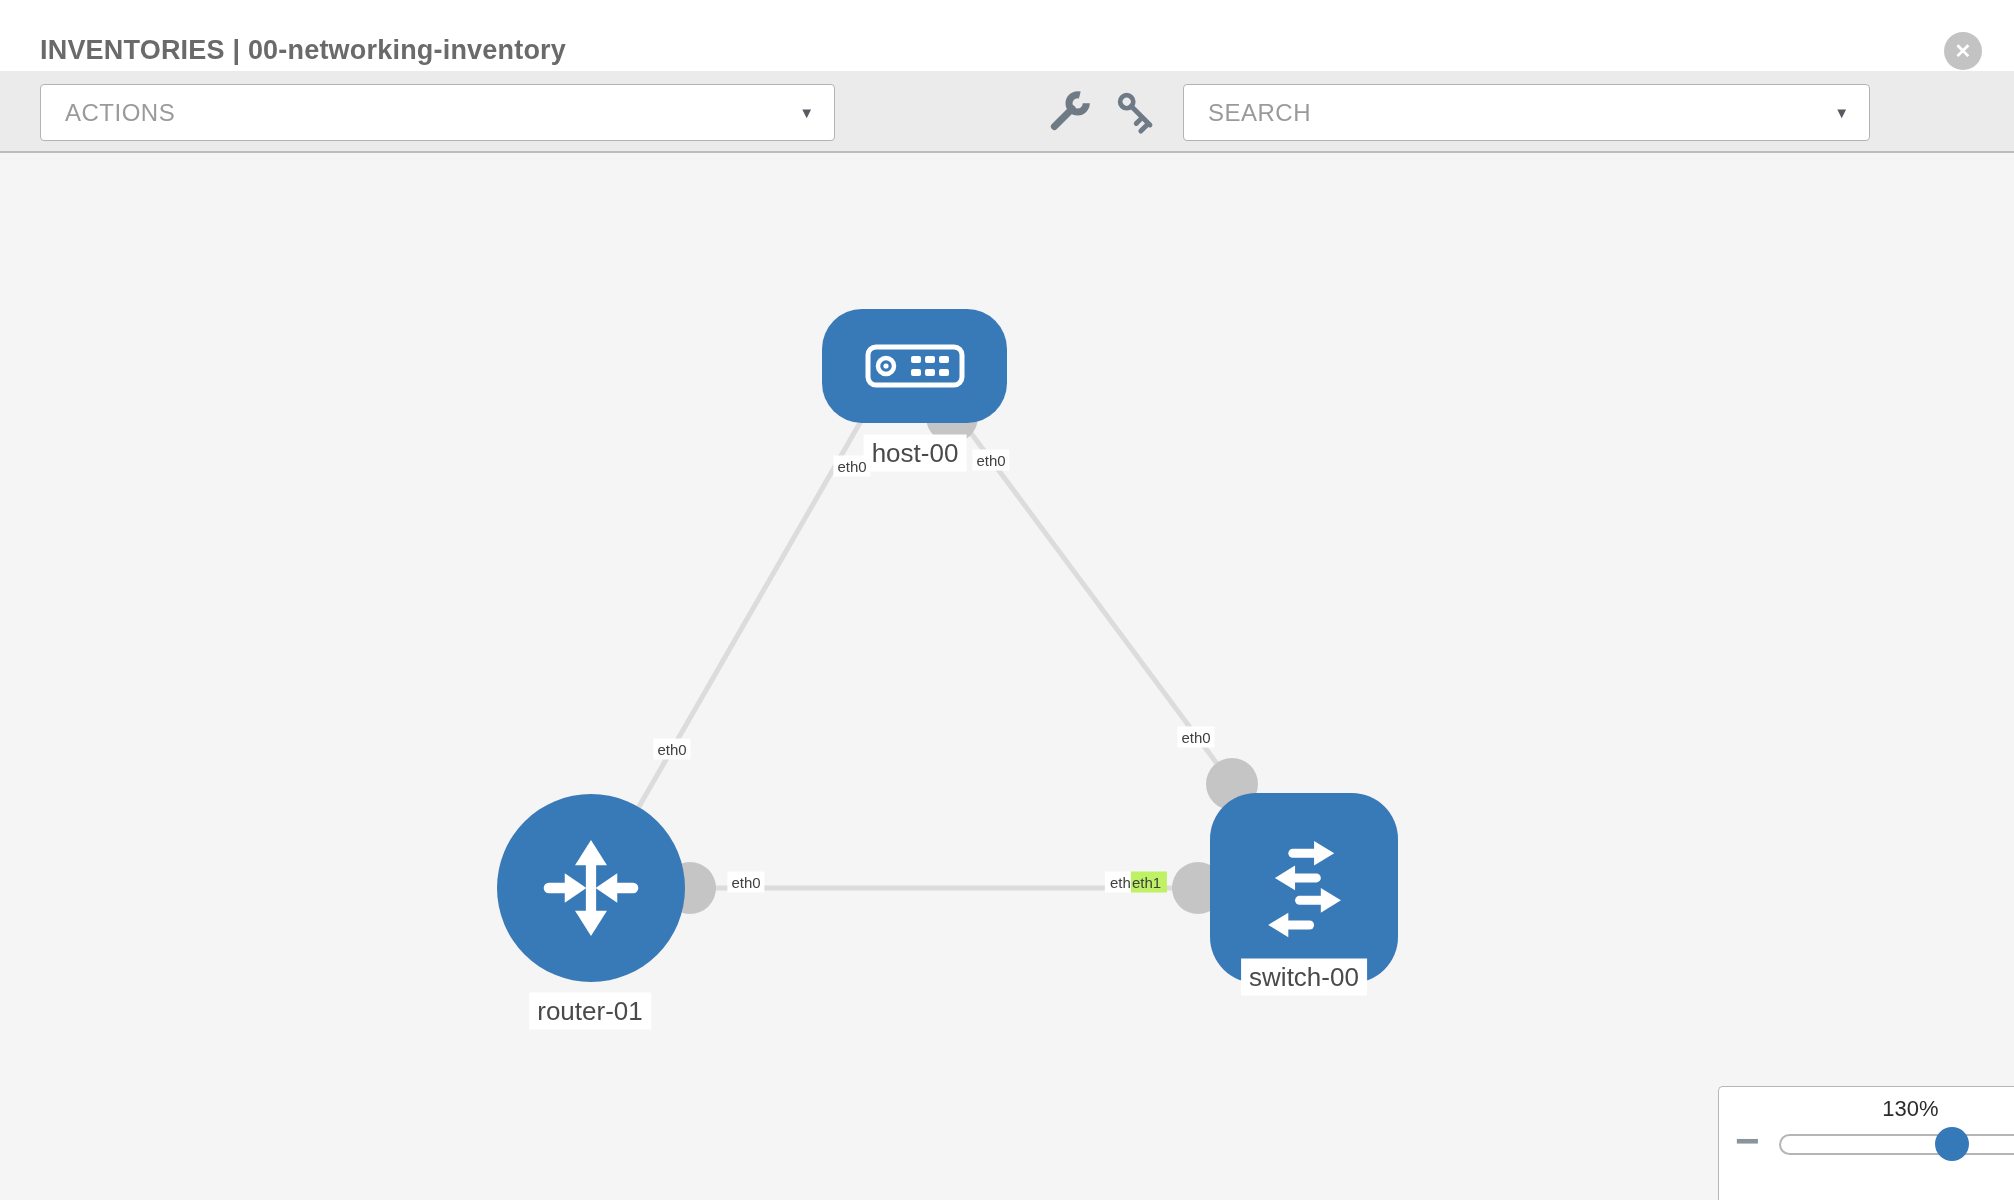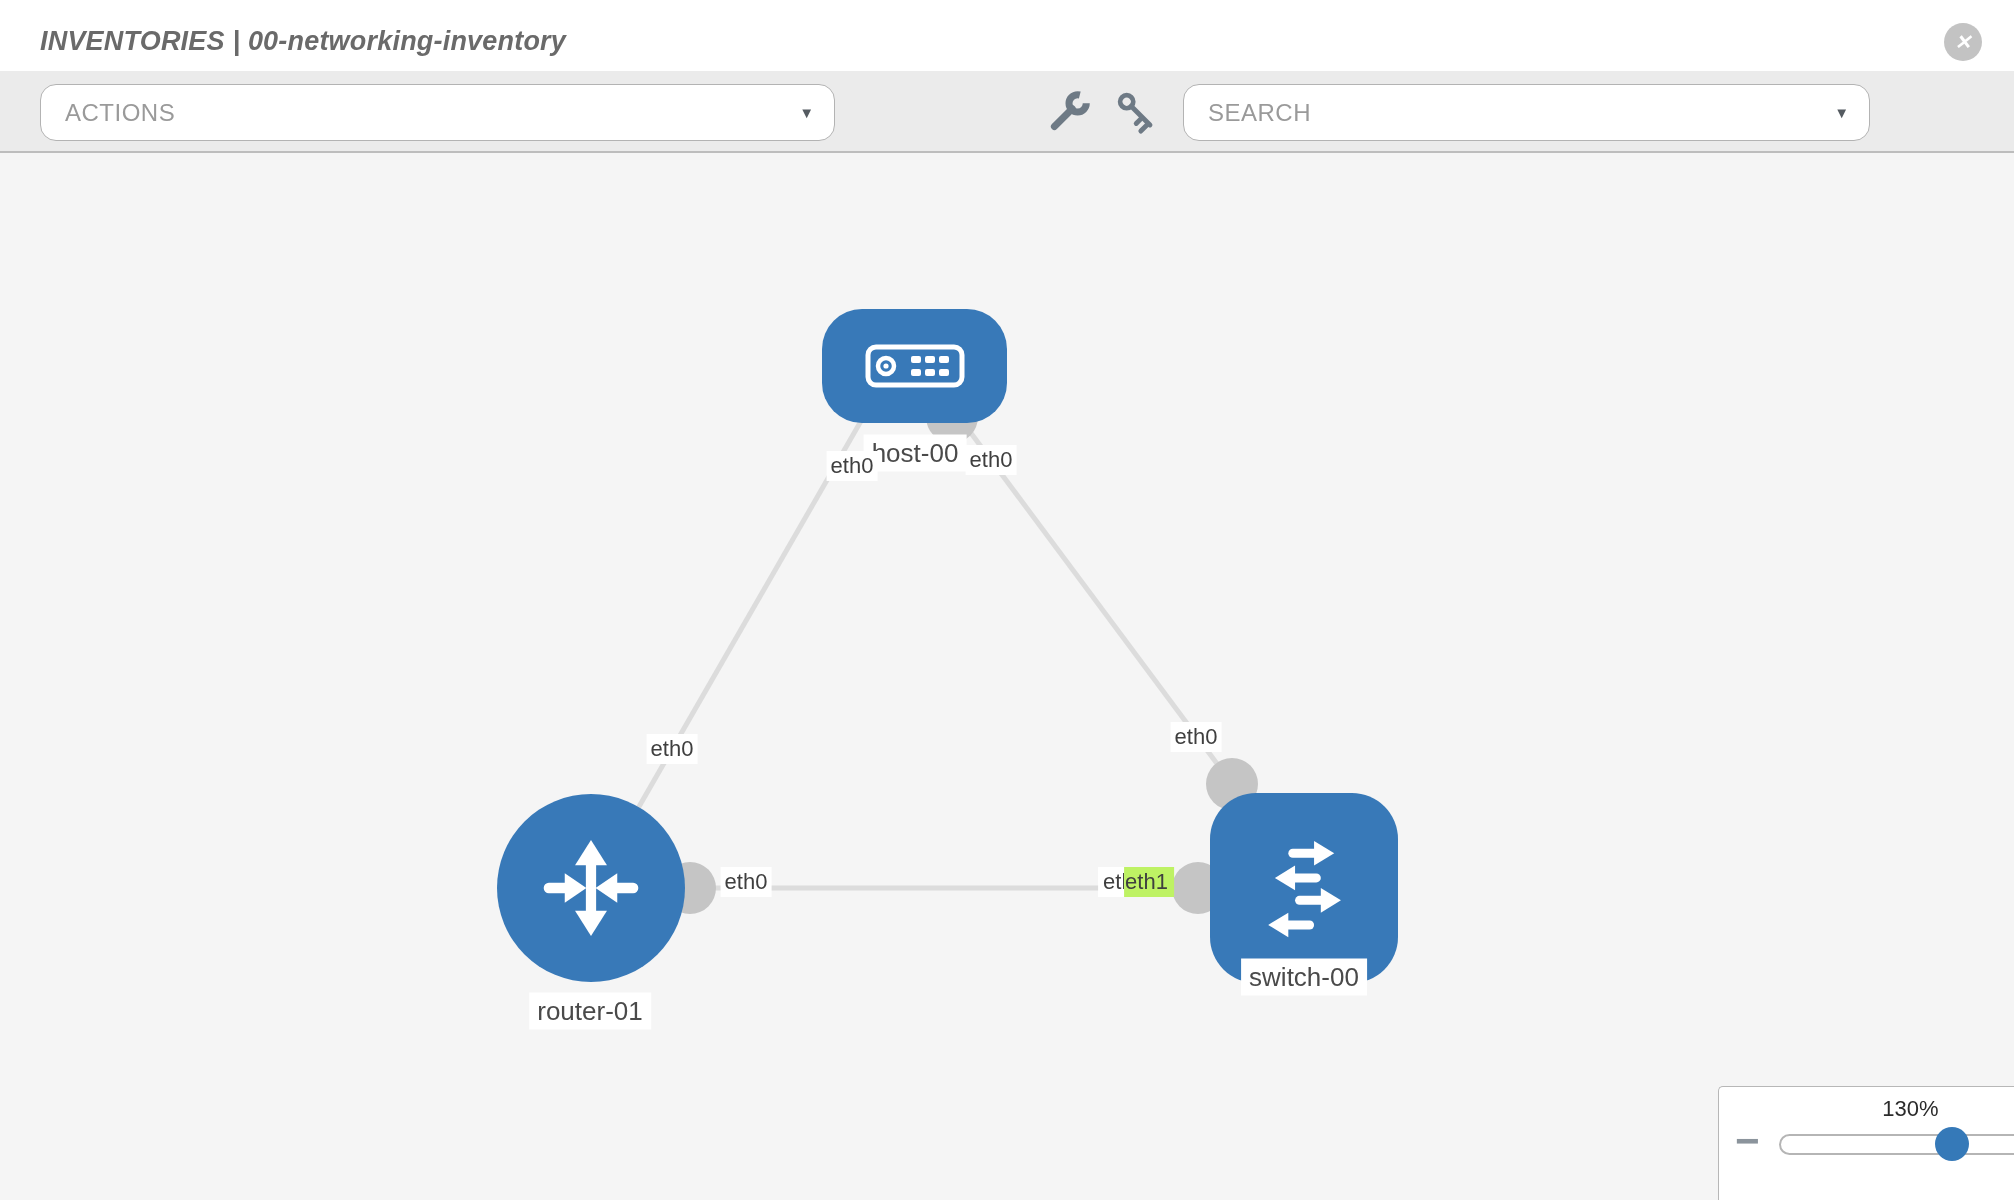--- a/index.html
+++ b/index.html
@@ -1,26 +1,26 @@
 <!DOCTYPE html>
 <html><head>
 <meta charset="utf-8">
 <style>
   * { margin:0; padding:0; box-sizing:border-box; }
   html,body { width:2014px; height:1200px; }
   body { position:relative; font-family:"Liberation Sans", sans-serif; background:#ffffff; overflow:hidden; }
 
   
-  .header { position:absolute; top:7px; left:0; width:2014px; height:70px; background:#fff; border-bottom:1px solid #dcdcdc; z-index:10;font-style:italic; }
+  .header { position:absolute; top:16px; left:0; width:2014px; height:70px; background:#fff; border-bottom:1px solid #dcdcdc; z-index:10; }
   .page-title { position:absolute; left:40px; top:19px; font-size:27px; font-weight:bold; color:#6a6a6a; letter-spacing:.2px; white-space:nowrap; }
   .close-btn { position:absolute; right:32px; top:16px; width:38px; height:38px; border-radius:50%; background:#c3c3c3; color:#fff; font-size:20px; font-weight:bold; display:flex; align-items:center; justify-content:center; cursor:pointer; }
 
   
   .toolbar { position:absolute; top:71px; left:0; width:2014px; height:82px; background:#ebebeb; border-bottom:2px solid #bdbdbd; z-index:10; }
-  .select-box { position:absolute; top:13px; height:57px; background:#fff; border:1px solid #b3b3b3; border-radius:16px; display:flex; align-items:center; justify-content:space-between; padding:0 20px 0 24px; cursor:pointer; }
+  .select-box { position:absolute; top:13px; height:57px; background:#fff; border:1px solid #b3b3b3; border-radius:4px; display:flex; align-items:center; justify-content:space-between; padding:0 20px 0 24px; cursor:pointer; }
   .select-label { font-size:24px; color:#9a9a9a; letter-spacing:.5px; }
   .select-chevron { font-size:15px; color:#555b61; }
   .actions-box { left:40px; width:795px; }
   .search-box { left:1183px; width:687px; }
   .tool-icon { position:absolute; top:14px; width:54px; height:54px; cursor:pointer; }
   .wrench-pos { left:1042px; } .key-pos { left:1110px; }
 
   
   .canvas { position:absolute; top:153px; left:0; width:2014px; height:1047px; background:#f5f5f5; overflow:hidden; }
   svg.links-layer { position:absolute; left:0; top:0; z-index:1; }
@@ -34,21 +34,21 @@
   .node { position:absolute; background:#3879b8; display:flex; align-items:center; justify-content:center; z-index:3; cursor:pointer; }
   .node-host { left:822px; top:156px; width:185px; height:114px; border-radius:40px; }
   .node-router { left:497px; top:641px; width:188px; height:188px; border-radius:50%; }
   .node-switch { left:1210px; top:640px; width:188px; height:190px; border-radius:46px; }
 
   .node-label { position:absolute; transform:translate(-50%,-50%); background:#fff; color:#4a4a4a; font-size:26px; padding:3px 8px; white-space:nowrap; z-index:4; }
   .lbl-host { left:915px; top:300px; }
   .lbl-router { left:590px; top:858px; }
   .lbl-switch { left:1304px; top:824px; }
 
-  .iface { position:absolute; transform:translate(-50%,-50%); background:#fff; color:#3f3f3f; font-size:22px; padding:2px 4px; white-space:nowrap; z-index:5; }
+  .iface { position:absolute; transform:translate(-50%,-50%); background:#fff; color:#3f3f3f; font-size:15px; padding:2px 4px; white-space:nowrap; z-index:5; }
   .iface-host-left { left:852px; top:313px; }
   .iface-host-right { left:991px; top:307px; }
   .iface-router-top { left:672px; top:596px; }
   .iface-switch-top { left:1196px; top:584px; }
   .iface-router-right { left:746px; top:729px; }
   .iface-combo { left:1136px; top:729px; padding:0; background:transparent; display:flex; align-items:stretch; }
   .iface-clipped { display:inline-block; width:26px; overflow:hidden; background:#fff; padding:2px 0 2px 5px; }
   .iface-over { display:inline-block; background:#bef264; padding:2px 6px 2px 1px; }
 
   

